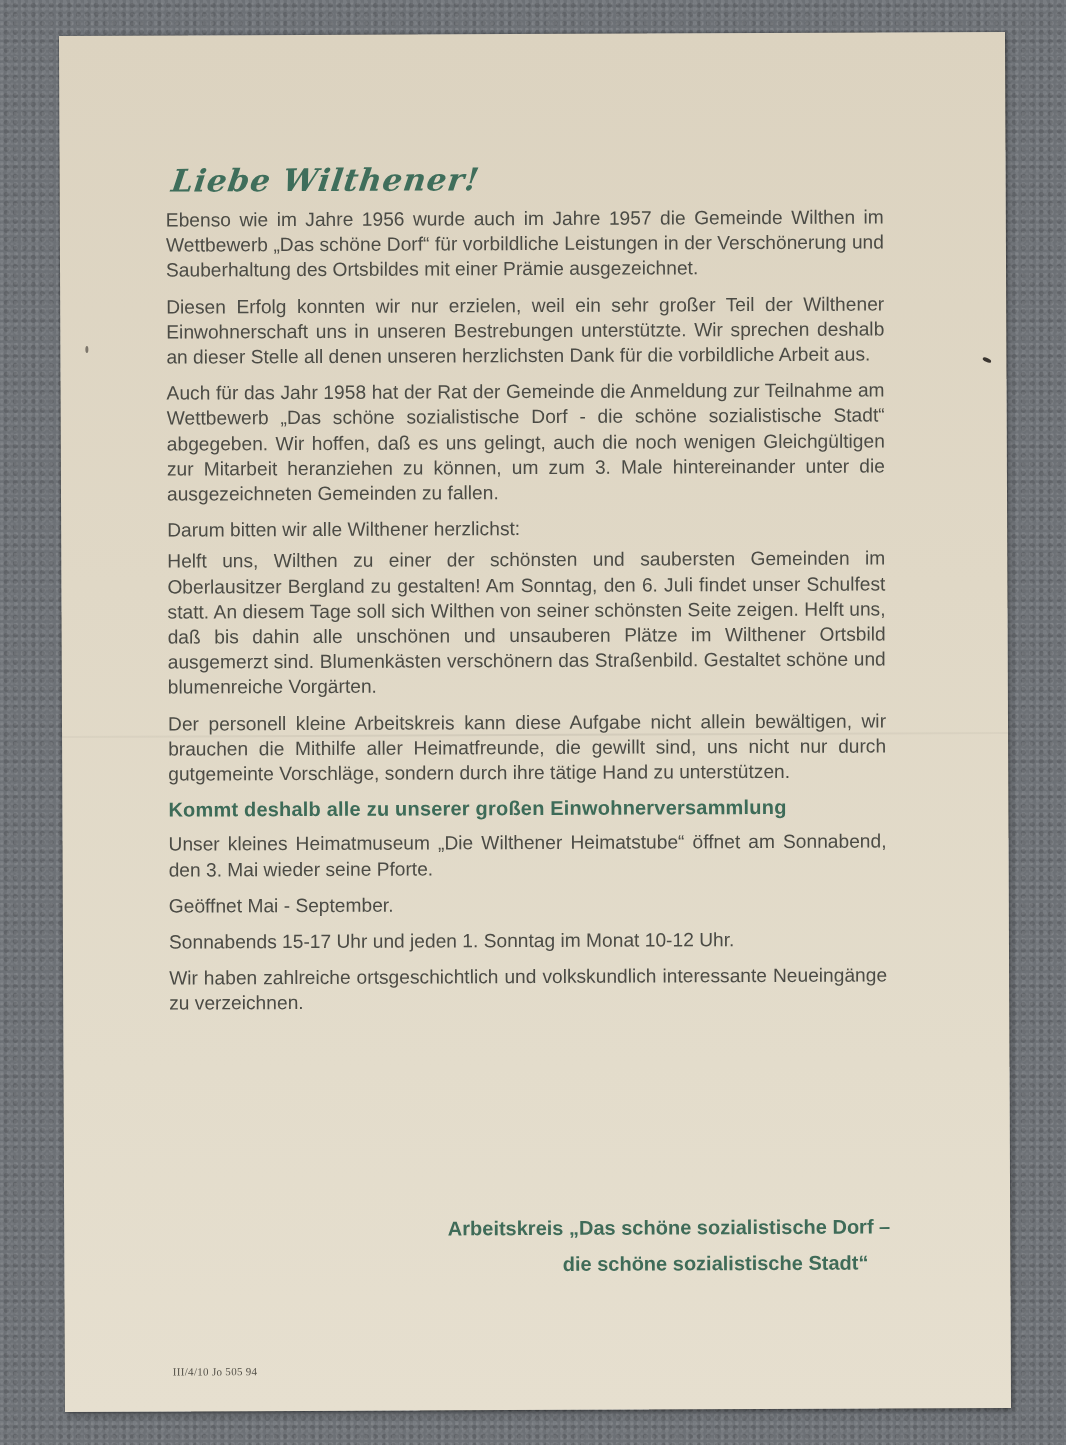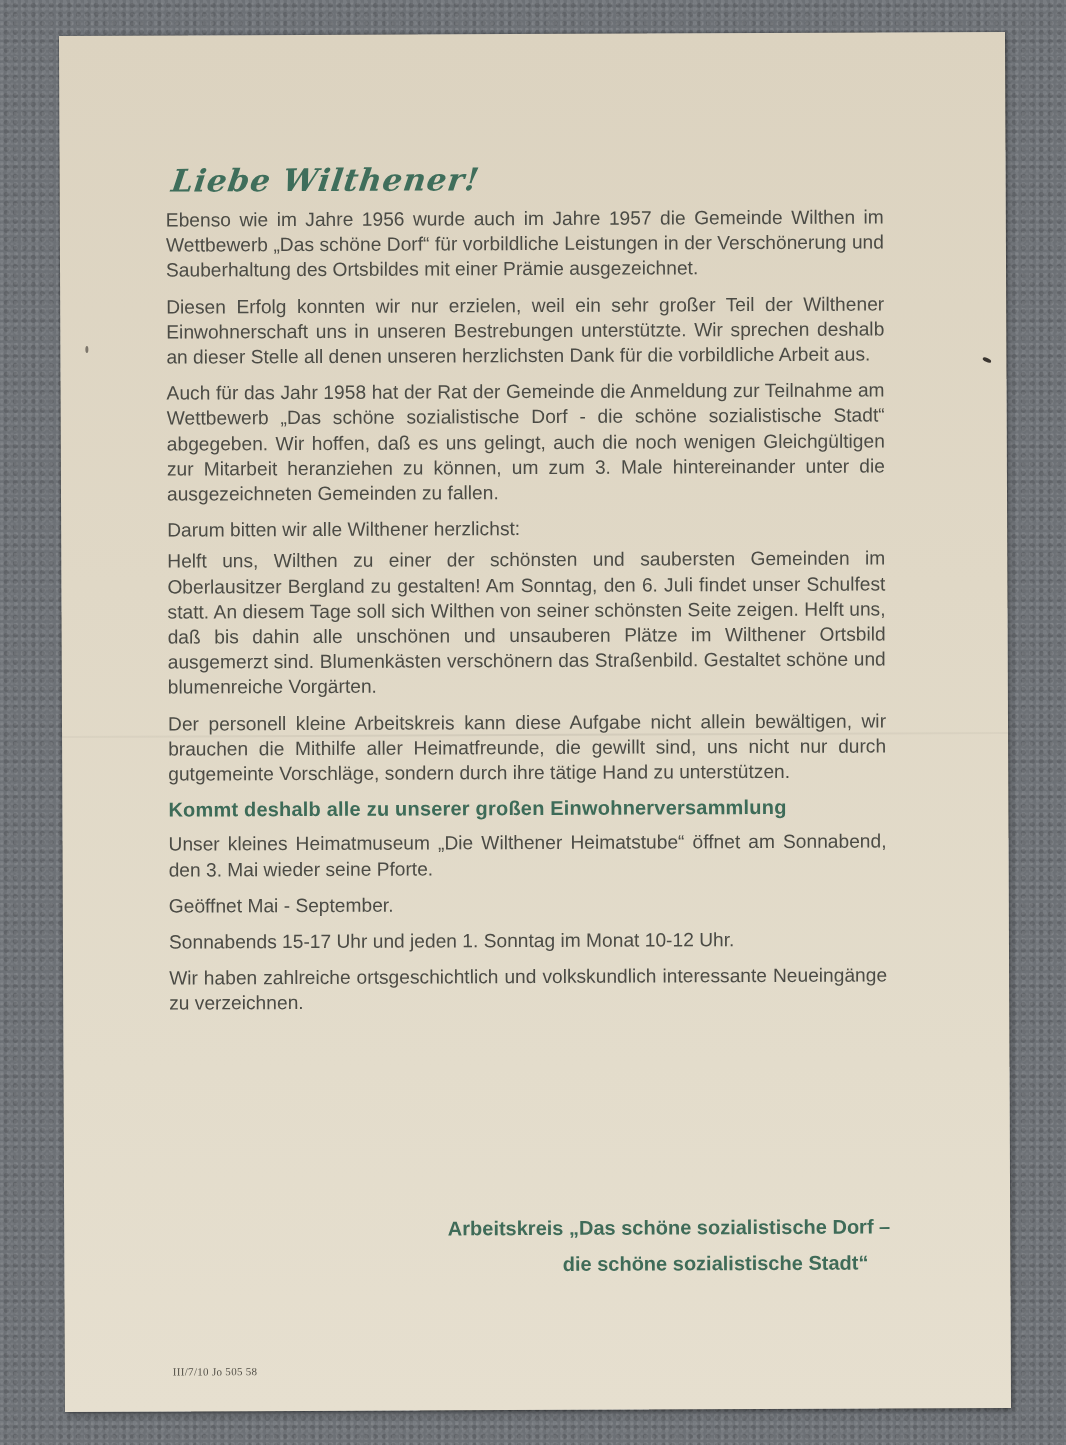--- a/index.html
+++ b/index.html
@@ -73,14 +73,14 @@
     <p>Geöffnet Mai - September.</p>
     <p>Sonnabends 15-17 Uhr und jeden 1. Sonntag im Monat 10-12 Uhr.</p>
     <p>Wir haben zahlreiche ortsgeschichtlich und volkskundlich interessante Neueingänge zu verzeichnen.</p>
   </div>
 
   <div class="sig">
     <div>Arbeitskreis „Das schöne sozialistische Dorf –</div>
     <div class="l2">die schöne sozialistische Stadt“</div>
   </div>
 
-  <div class="printcode">III/7/10 Jo 505 58</div>
+  <div class="printcode">III/4/10 Jo 505 94</div>
 </div>
 
 </body></html>

